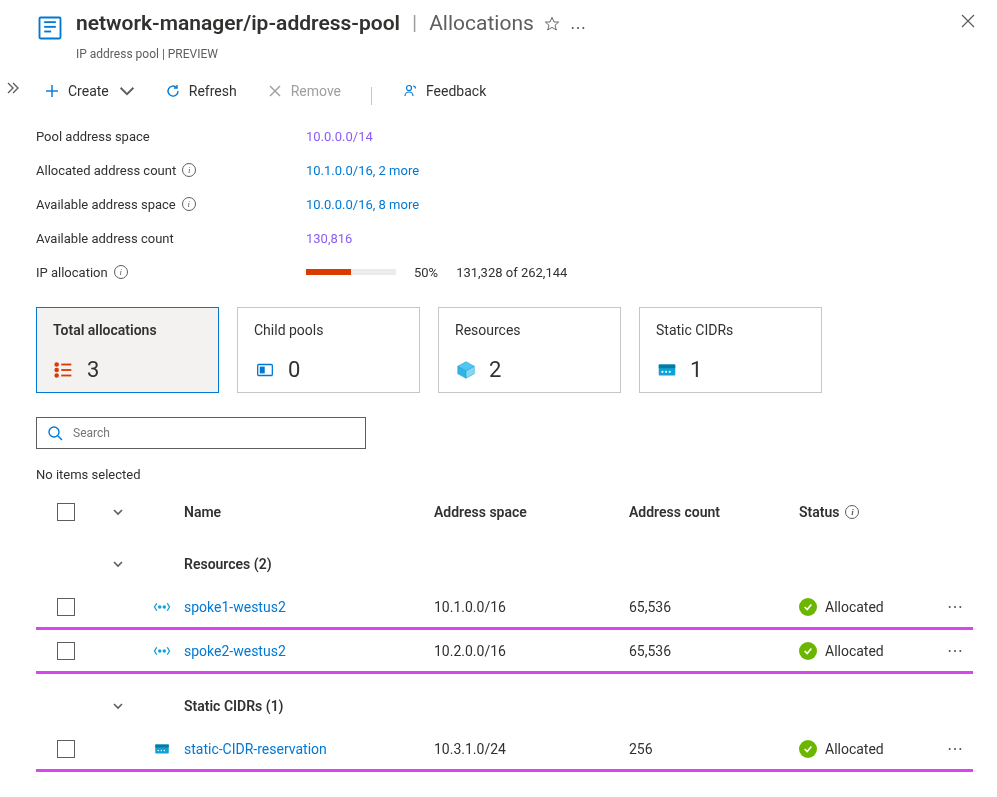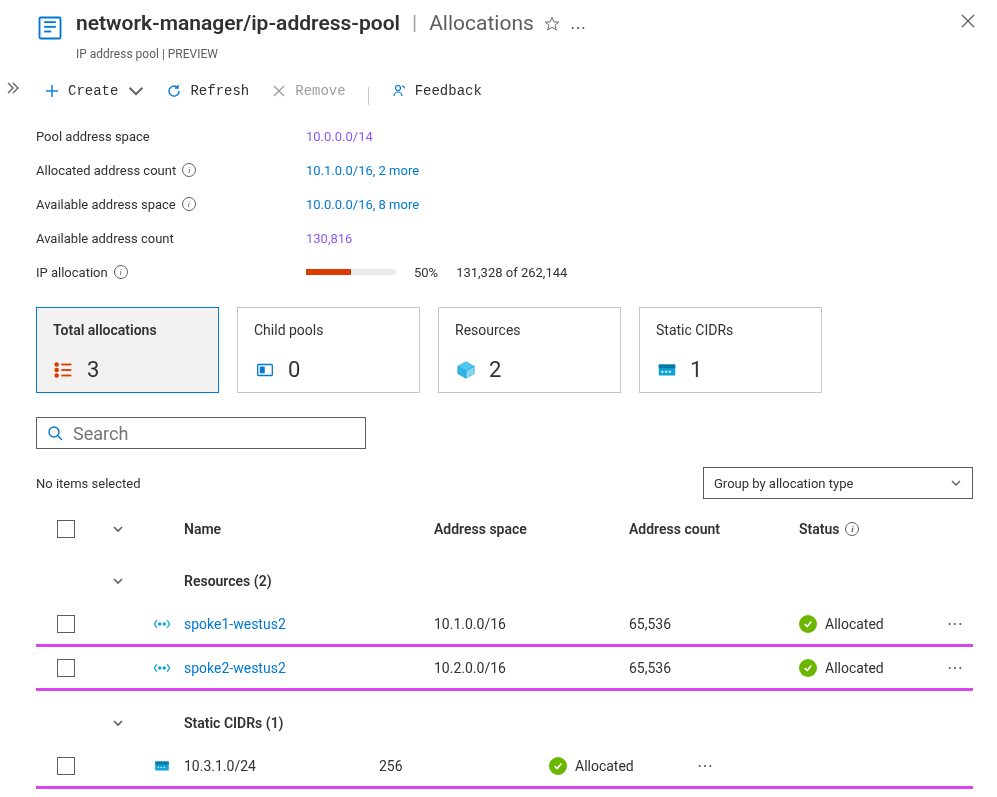--- a/index.html
+++ b/index.html
@@ -40,23 +40,22 @@
   .breadcrumb-title {
     font-size: 21px; font-weight: 600; color: #323130;
   }
   .breadcrumb-sep { font-size: 21px; color: #a19f9d; padding: 0 2px; }
   .breadcrumb-page { font-size: 21px; color: #605e5c; font-weight: 400; }
   .star-icon { color: #605e5c; cursor: pointer; }
   .more-icon { color: #605e5c; cursor: pointer; letter-spacing: 2px; font-size: 16px; line-height: 14px;}
   .close-btn { margin-left: auto; cursor: pointer; color: #605e5c; padding:4px;}
   .subtitle { font-size: 12px; color: #605e5c; margin-top: 12px; }
   .toolbar {
-    display: flex; align-items: flex-end; gap: 6px;
+    display: flex; align-items: flex-end; gap: 14px;
     padding: 6px 0 14px 6px;
-    font-family: Liberation Mono, monospace;
   }
   .toolbar-btn {
     display: flex; align-items: center; gap: 8px;
     padding: 6px 8px; border: none; background: none;
     font-size: 14px; color: #323130; cursor: pointer;
     font-family: inherit;
   }
   .toolbar-btn.disabled { color: #a19f9d; cursor: default; }
   .toolbar-btn svg { width: 16px; height: 16px; }
   .toolbar-btn .chev { margin-left: 2px; }
@@ -86,21 +85,21 @@
   .card.selected .card-title { font-weight:600;}
   .card-body { display:flex; align-items:center; gap:12px;}
   .card-icon { width:22px; height:22px;}
   .card-count { font-size:22px; font-weight:400;}
   .search-wrap { padding:0 0 18px 6px;}
   .search-box {
     width:330px; height:32px; border:1px solid #605e5c;
     display:flex; align-items:center; padding:0 10px; gap:10px;
   }
   .search-box input {
-    border:none; outline:none; flex:1; font-size:18px; color:#323130; background:transparent; font-family:inherit;
+    border:none; outline:none; flex:1; font-size:12px; color:#323130; background:transparent; font-family:inherit;
   }
   .search-box svg { color:#0078d4; width:16px; height:16px;}
   .selection-row {
     display:flex; align-items:center; justify-content:space-between;
     padding:0 6px 10px 6px;
   }
   .no-sel { font-size:13px; color:#323130;}
   .group-select {
     display:flex; align-items:center; justify-content:space-between;
     width:270px; height:32px; border:1px solid #605e5c;
@@ -320,26 +319,20 @@
         <svg viewBox="0 0 16 16" fill="none" stroke="currentColor" stroke-width="1.4">
           <circle cx="7" cy="7" r="5"></circle>
             <line x1="11" y1="11" x2="15" y2="15"></line>
         </svg>
         <input type="text" placeholder="Search" style="">
       </div>
     </div>
 
     <div class="selection-row">
       <div class="no-sel">No items selected</div>
-      <div class="group-select">
-        <span>Group by allocation type</span>
-        <svg width="12" height="12" viewBox="0 0 12 12" fill="none" stroke="#605e5c" stroke-width="1.4">
-            <polyline points="2,4 6,8 10,4"></polyline>
-          </svg>
-      </div>
     </div>
 
     <div class="table">
       <div class="thead">
         <div class="col-check">
             <div class="check"></div>
           </div>
         <div class="col-expand">
           <svg width="12" height="12" viewBox="0 0 12 12" fill="none" stroke="#605e5c" stroke-width="1.6">
               <polyline points="2,4 6,8 10,4"></polyline>
@@ -444,20 +437,21 @@
             <div class="col-expand"></div>
             <div class="col-icon">
               <svg viewBox="0 0 24 24" width="18" height="18" fill="#0ea2d6">
                 <rect x="3" y="6" width="18" height="12" rx="1"></rect>
                 <rect x="3" y="6" width="18" height="4" fill="#087aa3"></rect>
                 <circle cx="7" cy="14" r="1" fill="#fff"></circle>
                 <circle cx="11" cy="14" r="1" fill="#fff"></circle>
                 <circle cx="15" cy="14" r="1" fill="#fff"></circle>
               </svg>
             </div>
+            <div class="col-name"><span>static-CIDR-reservation</span></div>
             <div class="col-space">10.3.1.0/24</div>
             <div class="col-count">256</div>
             <div class="col-status">
               <div class="status-pill">
                 <div class="status-circle">
                   <svg viewBox="0 0 12 12" stroke="#fff" stroke-width="2" fill="none">
                     <polyline points="2,6 5,9 10,3"></polyline>
                   </svg>
                 </div>
                 <span>Allocated</span>

